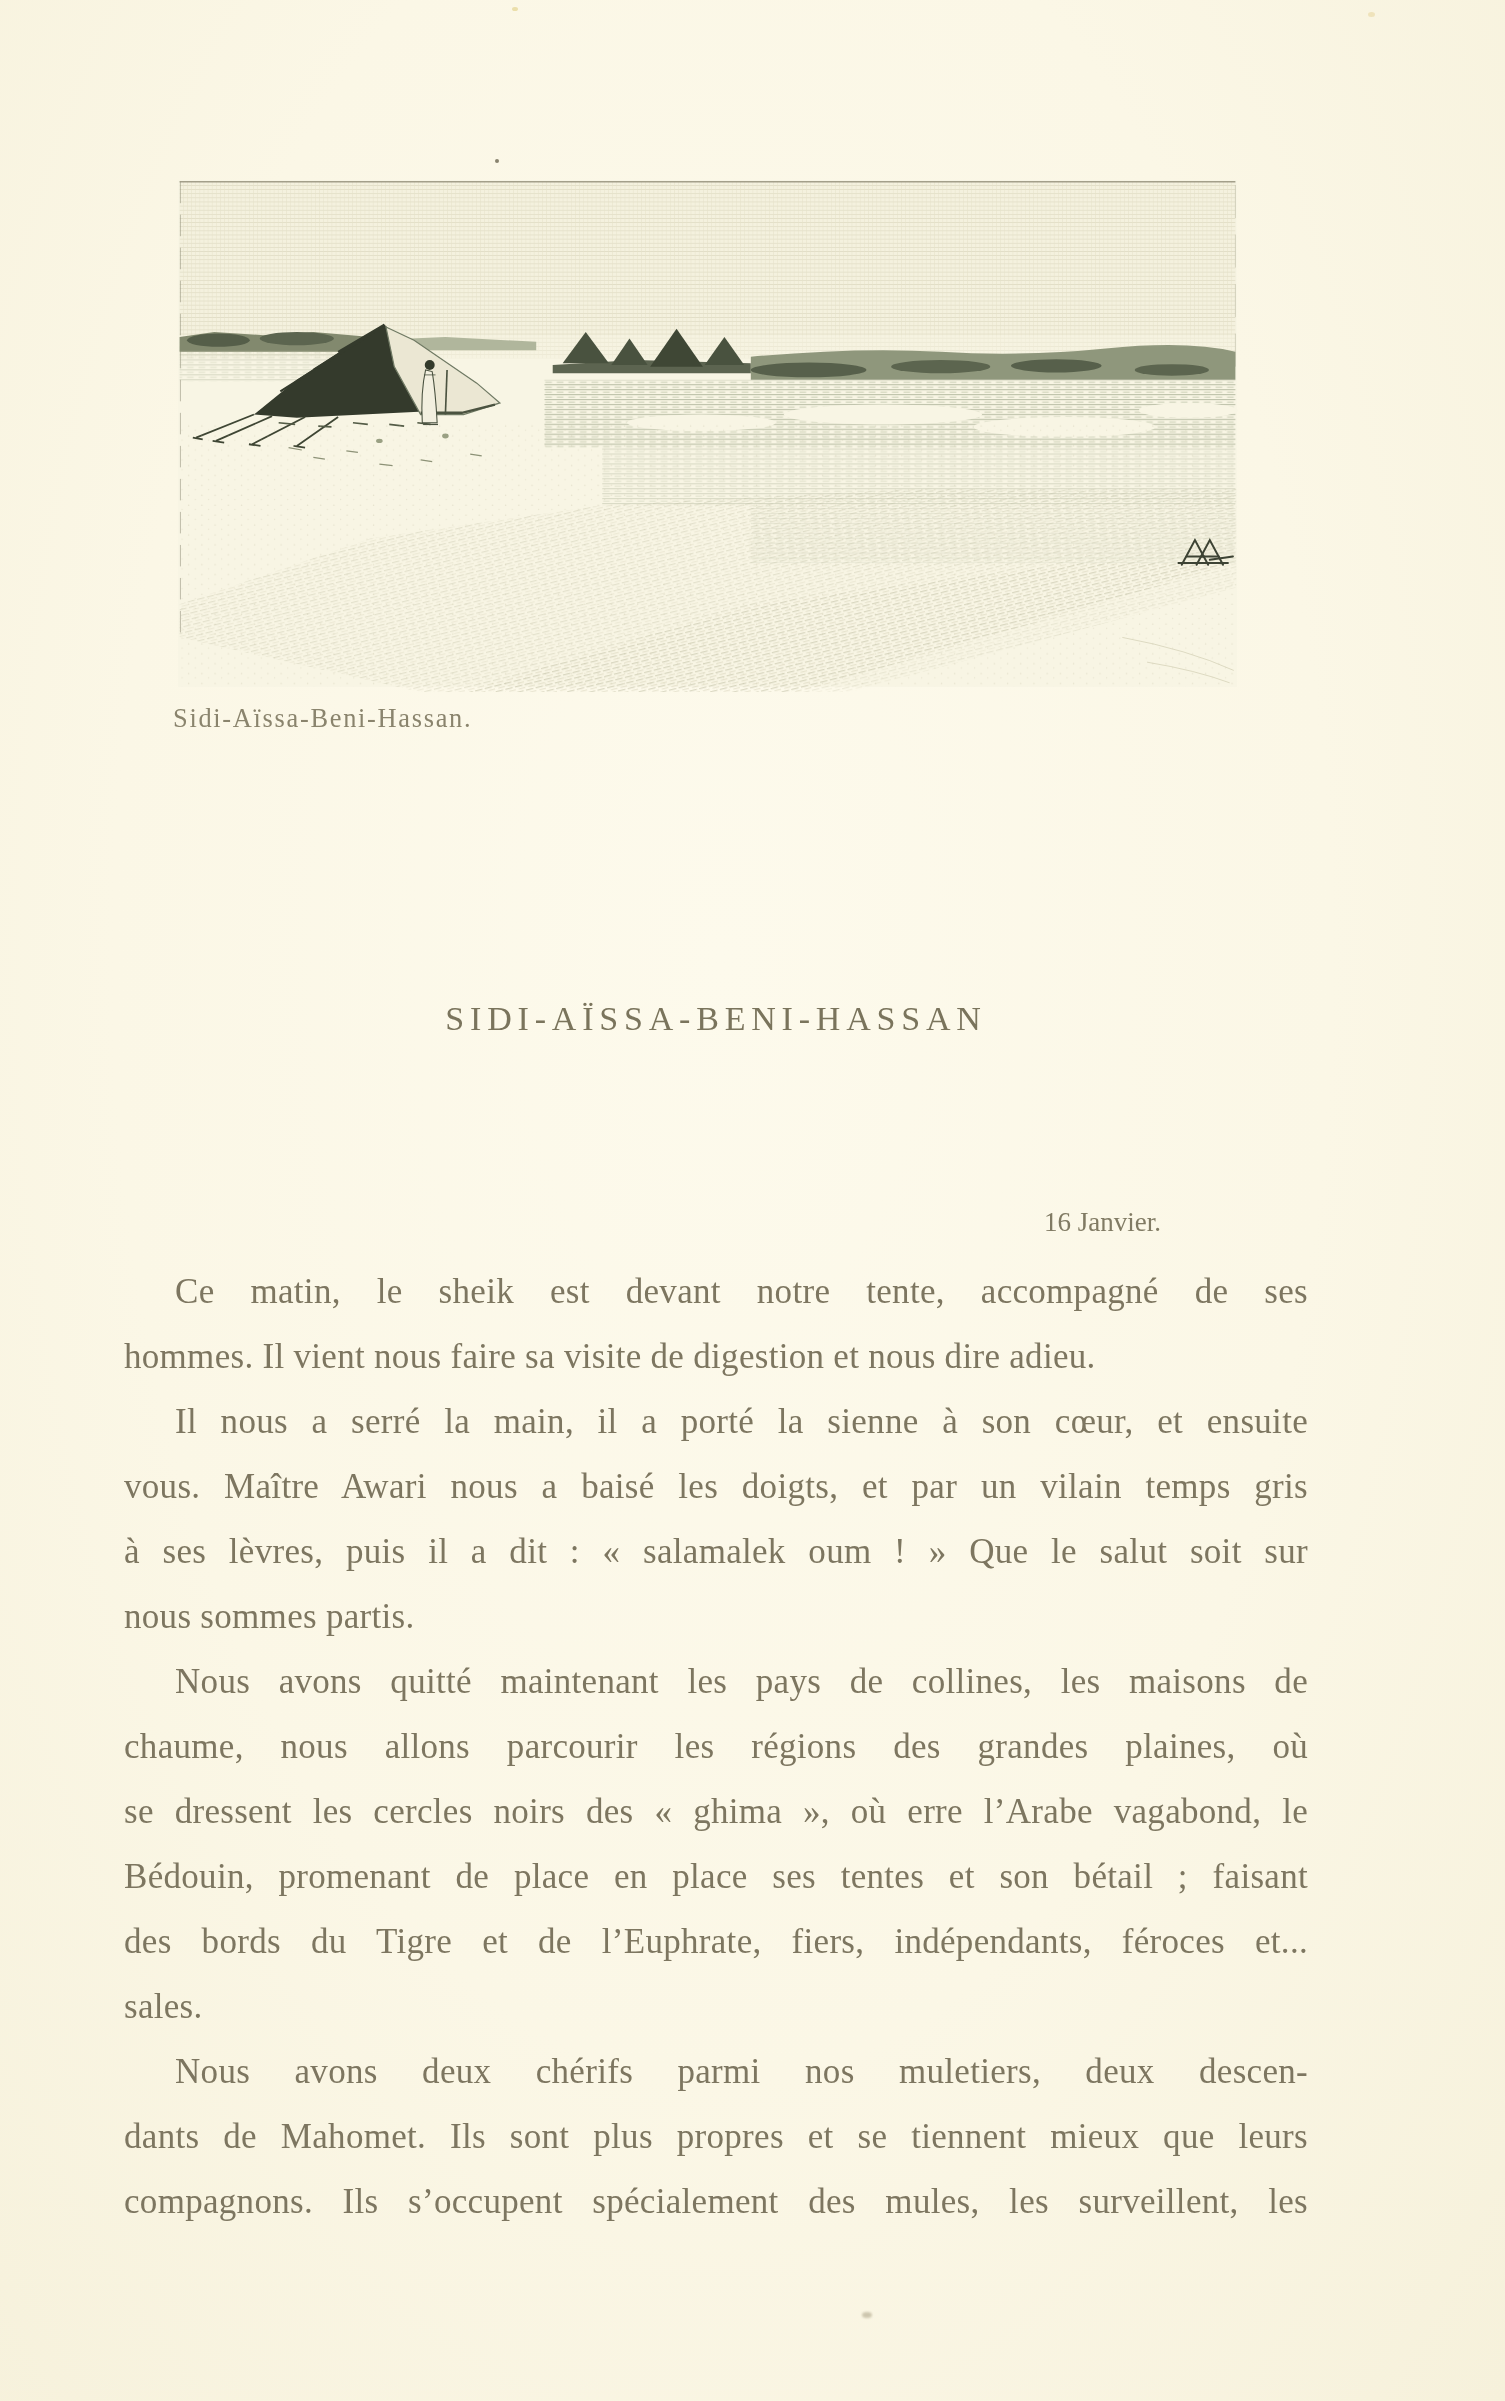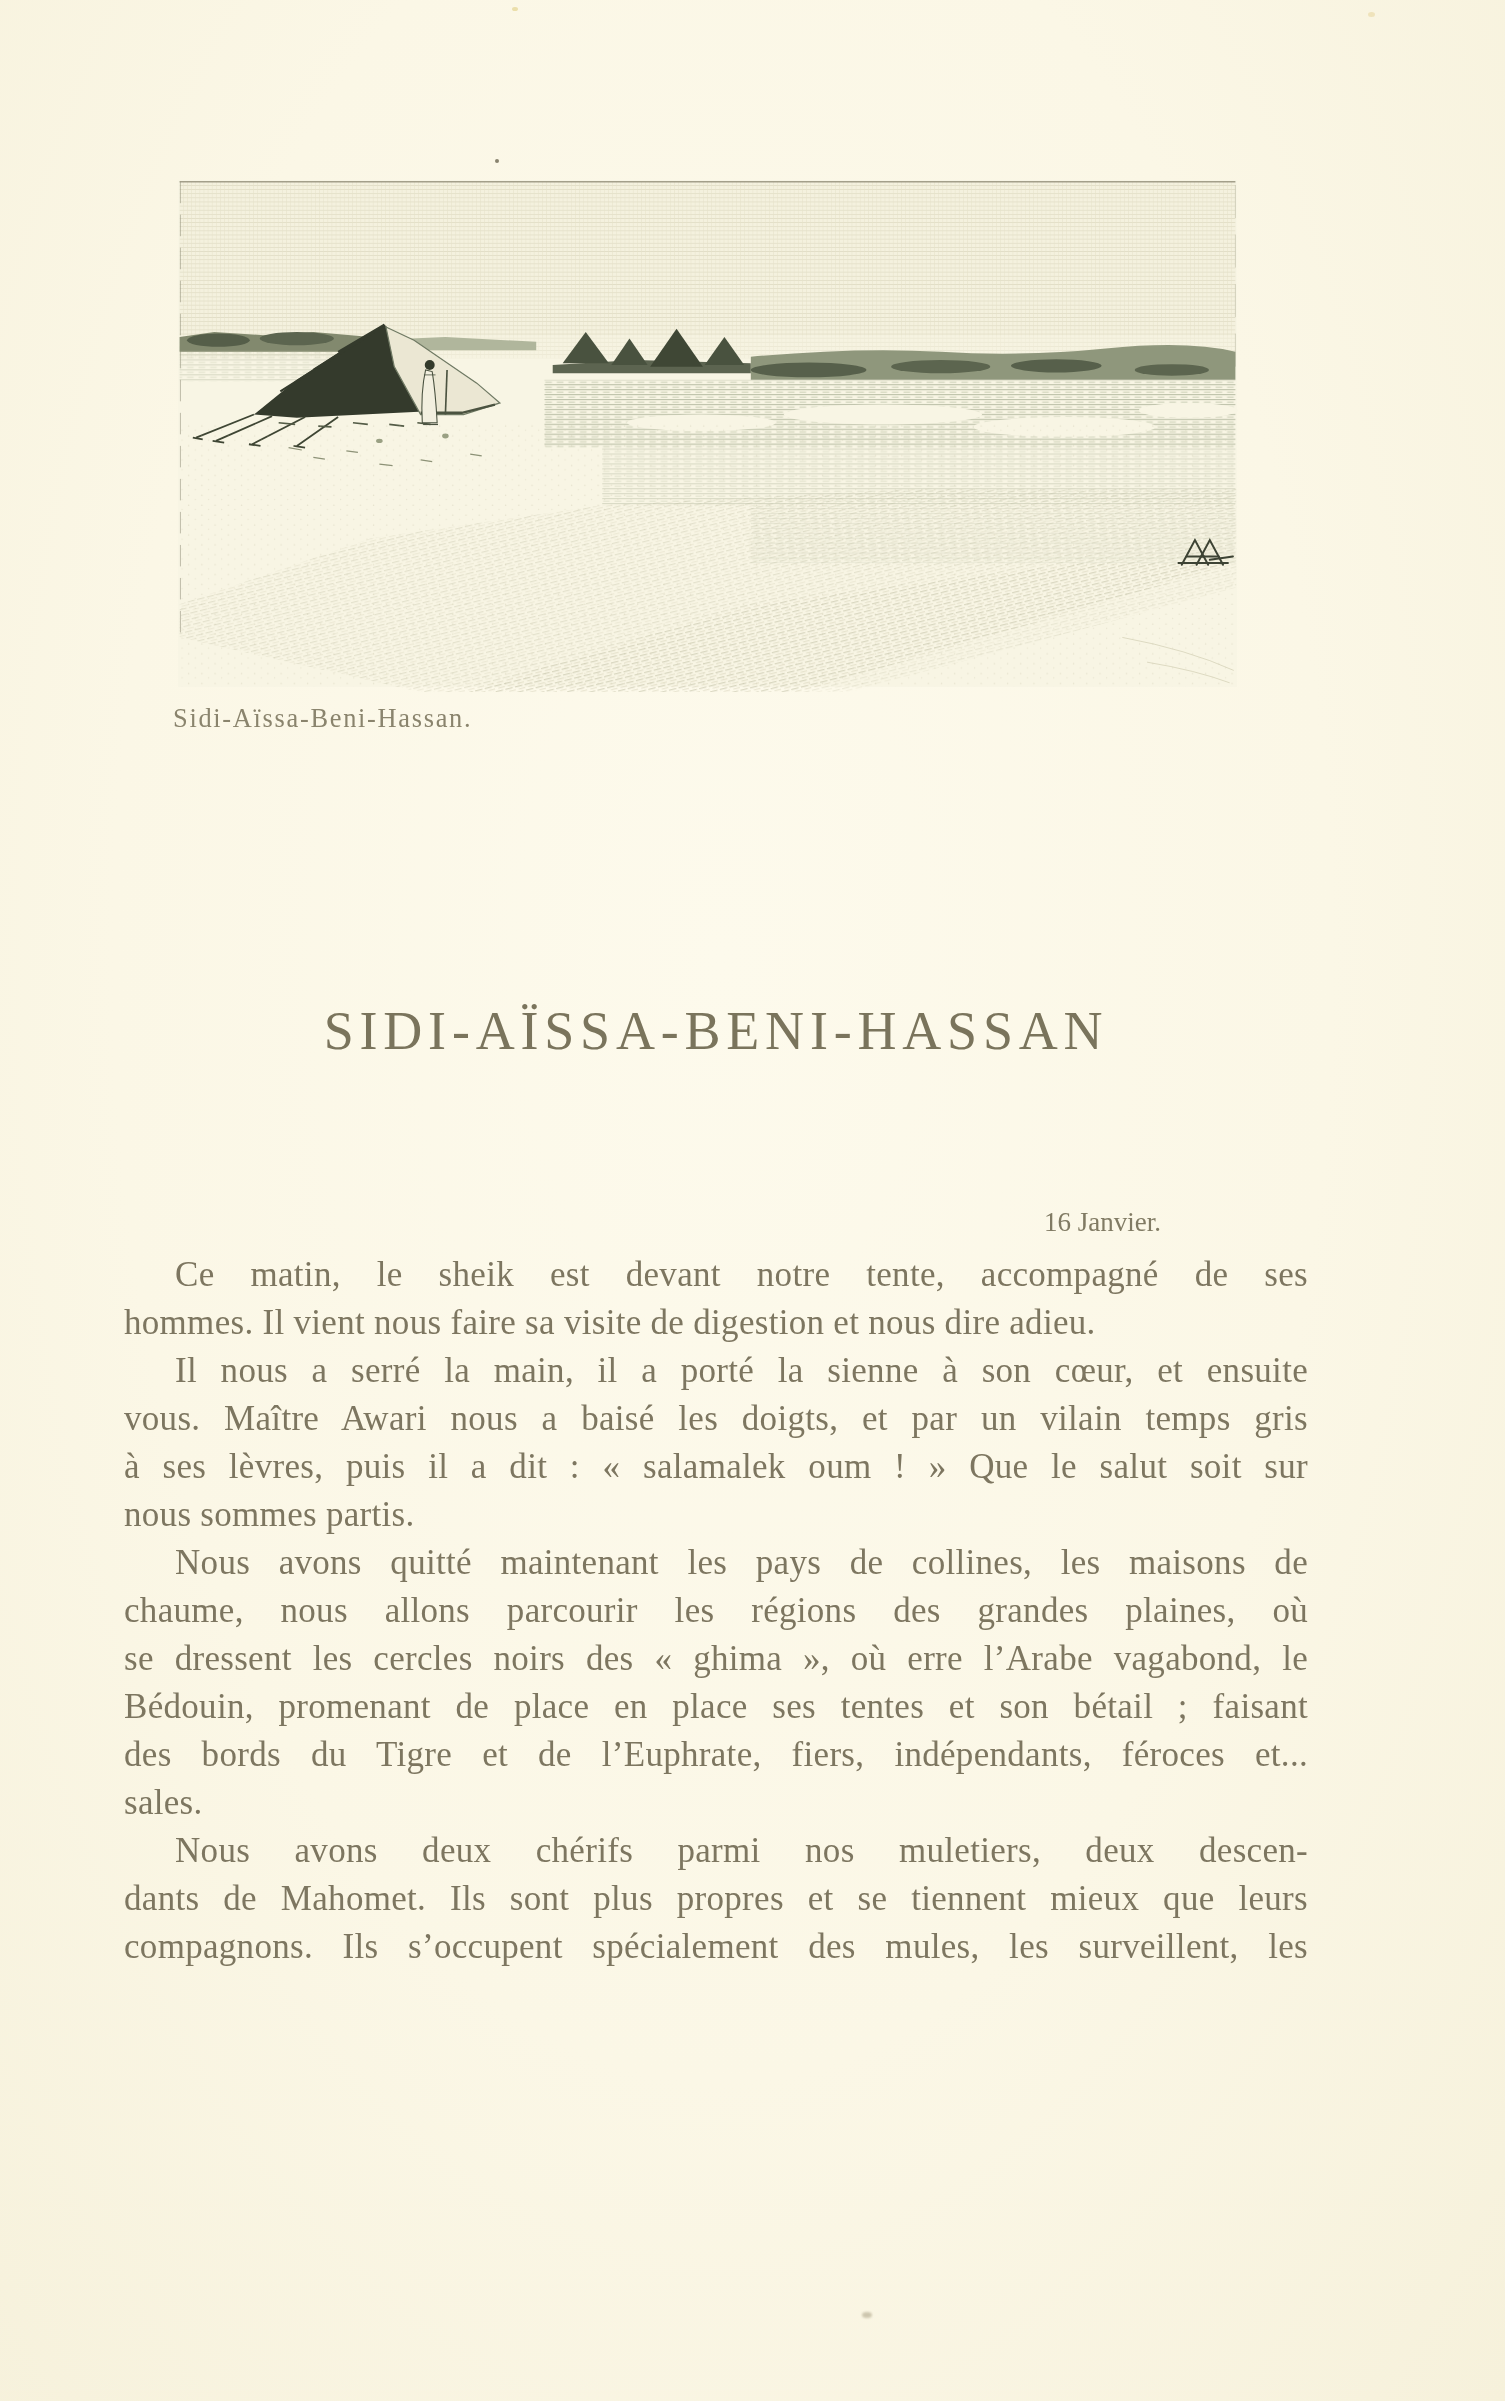--- a/index.html
+++ b/index.html
@@ -18,35 +18,35 @@
     position:absolute;left:173px;top:175px;width:1069px;height:517px;
   }
   #engraving svg{display:block;width:100%;height:100%;}
   #caption{
     position:absolute;left:173px;top:703px;width:1069px;
     text-align:left;font-size:26.4px;letter-spacing:1.7px;color:#8a846d;
   }
   
   #chapter-title{
     position:absolute;left:124px;top:1000px;width:1184px;
-    text-align:center;font-size:54px;letter-spacing:5.8px;
+    text-align:center;font-size:34px;letter-spacing:5.8px;
     color:#7a745c;font-weight:normal;margin:0;
   }
   #dateline{
     position:absolute;left:124px;top:1167px;width:1184px;
     text-align:right;padding-right:147px;box-sizing:border-box;
     font-size:27px;color:#817b64;margin-top:40px;
   }
   
   #bodytext{
     position:absolute;left:124px;top:1251px;width:1184px;
     font-size:35px;line-height:48px;letter-spacing:0.3px;color:#7d7660;
   }
   .para{margin:0;}
-  .line{text-align:justify;text-align-last:justify;}
+  .line{text-align:justify;text-align-last:justify;margin-top:17px;}
   .line.end{text-align:justify;text-align-last:left;}
   .line.indent{text-indent:51px;}
   
   .speck{position:absolute;border-radius:50%;}
   #speck-1{left:495px;top:159px;width:4.1px;height:4.1px;background:#6b6550;opacity:.8;}
   #speck-2{left:512px;top:6.6px;width:5.8px;height:4.1px;background:#e9dca4;opacity:.9;}
   #speck-3{left:1368px;top:11.6px;width:6.6px;height:5px;background:#ecdfb2;opacity:.8;}
   #smudge{left:862px;top:2312px;width:10px;height:5.8px;background:#a89f82;opacity:.55;filter:blur(0.8px);}
 </style>
 </head>

